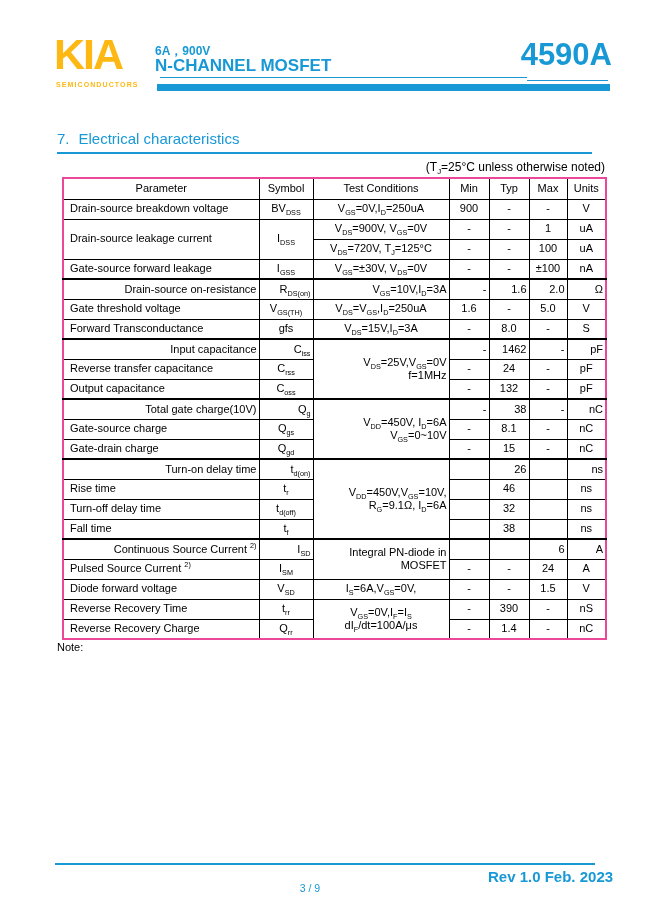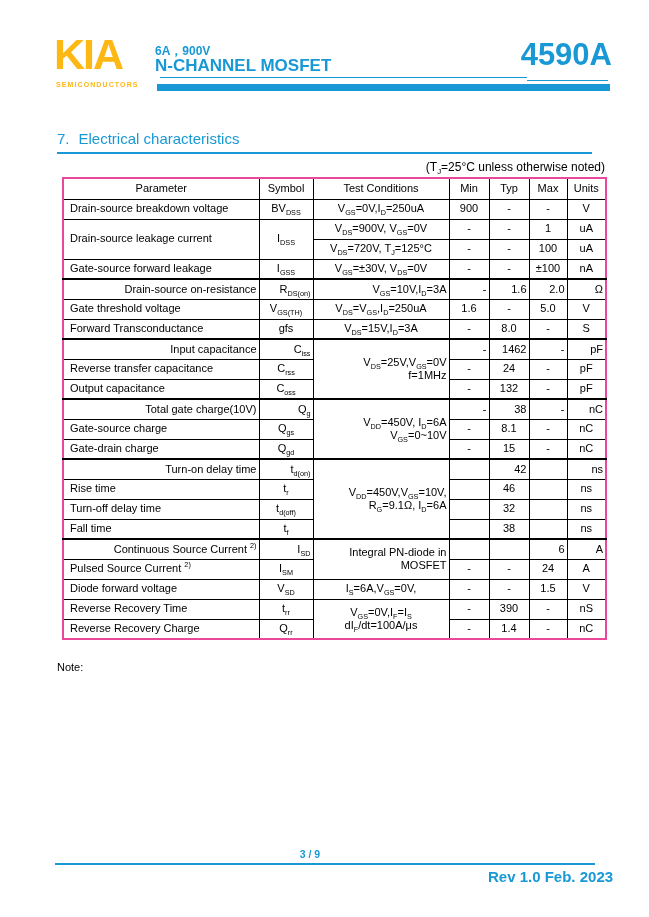--- a/index.html
+++ b/index.html
@@ -30,25 +30,25 @@
   table{border-collapse:collapse;table-layout:fixed;width:543px;border:2px solid #ec4899;}
   th,td{border:1px solid #000;font-size:11px;font-weight:400;padding:0 2px;
     text-align:center;vertical-align:middle;line-height:1.2;overflow:hidden;}
   thead tr{height:21px;}
   tbody tr{height:20px;}
   td.cell-param{text-align:left;padding-left:6px;}
   tr.thick-top>td{border-top:2px solid #000;text-align:right;}
   sub{font-size:0.66em;line-height:0;}
   sup{font-size:0.66em;line-height:0;}
   
-  .notes{left:57px;top:660px;font-size:11px;line-height:14px;}
+  .notes{left:57px;top:640px;font-size:11px;line-height:14px;}
   
   .footer-line{left:55px;top:863px;width:540px;height:2px;background:var(--accent);}
-  .footer-page{left:270px;top:848px;width:80px;text-align:center;font-size:10.5px;
-    font-weight:700;color:var(--accent);}
+  .footer-page{left:270px;top:882px;width:80px;text-align:center;font-size:10.5px;
+    font-weight:400;color:var(--accent);}
   .footer-rev{left:477px;top:868px;font-size:15px;font-weight:700;color:var(--accent);margin-left:11px;}
 </style>
 </head>
 <body style="--accent: #1899d6; --logo_yellow: #fdb813;">
 
 <div class="abs logo-text">KIA</div>
 <div class="abs logo-sub">SEMICONDUCTORS</div>
 <div class="abs product-block">
   <div class="product-line1">6A，900V</div>
   <div class="product-line2">N-CHANNEL MOSFET</div>
@@ -197,21 +197,21 @@
           <td class="cell-min">-</td>
           <td class="cell-typ">15</td>
           <td class="cell-max">-</td>
           <td class="cell-units">nC</td>
         </tr>
         <tr class="thick-top">
           <td class="cell-param">Turn-on delay time</td>
           <td class="cell-symbol">t<sub>d(on)</sub></td>
           <td class="cell-cond" rowspan="4">V<sub>DD</sub>=450V,V<sub>GS</sub>=10V,<br>R<sub>G</sub>=9.1Ω, I<sub>D</sub>=6A</td>
           <td class="cell-min"></td>
-          <td class="cell-typ">42</td>
+          <td class="cell-typ">26</td>
           <td class="cell-max"></td>
           <td class="cell-units">ns</td>
         </tr>
         <tr>
           <td class="cell-param">Rise time</td>
           <td class="cell-symbol">t<sub>r</sub></td>
           <td class="cell-min"></td>
           <td class="cell-typ">46</td>
           <td class="cell-max"></td>
           <td class="cell-units">ns</td>

